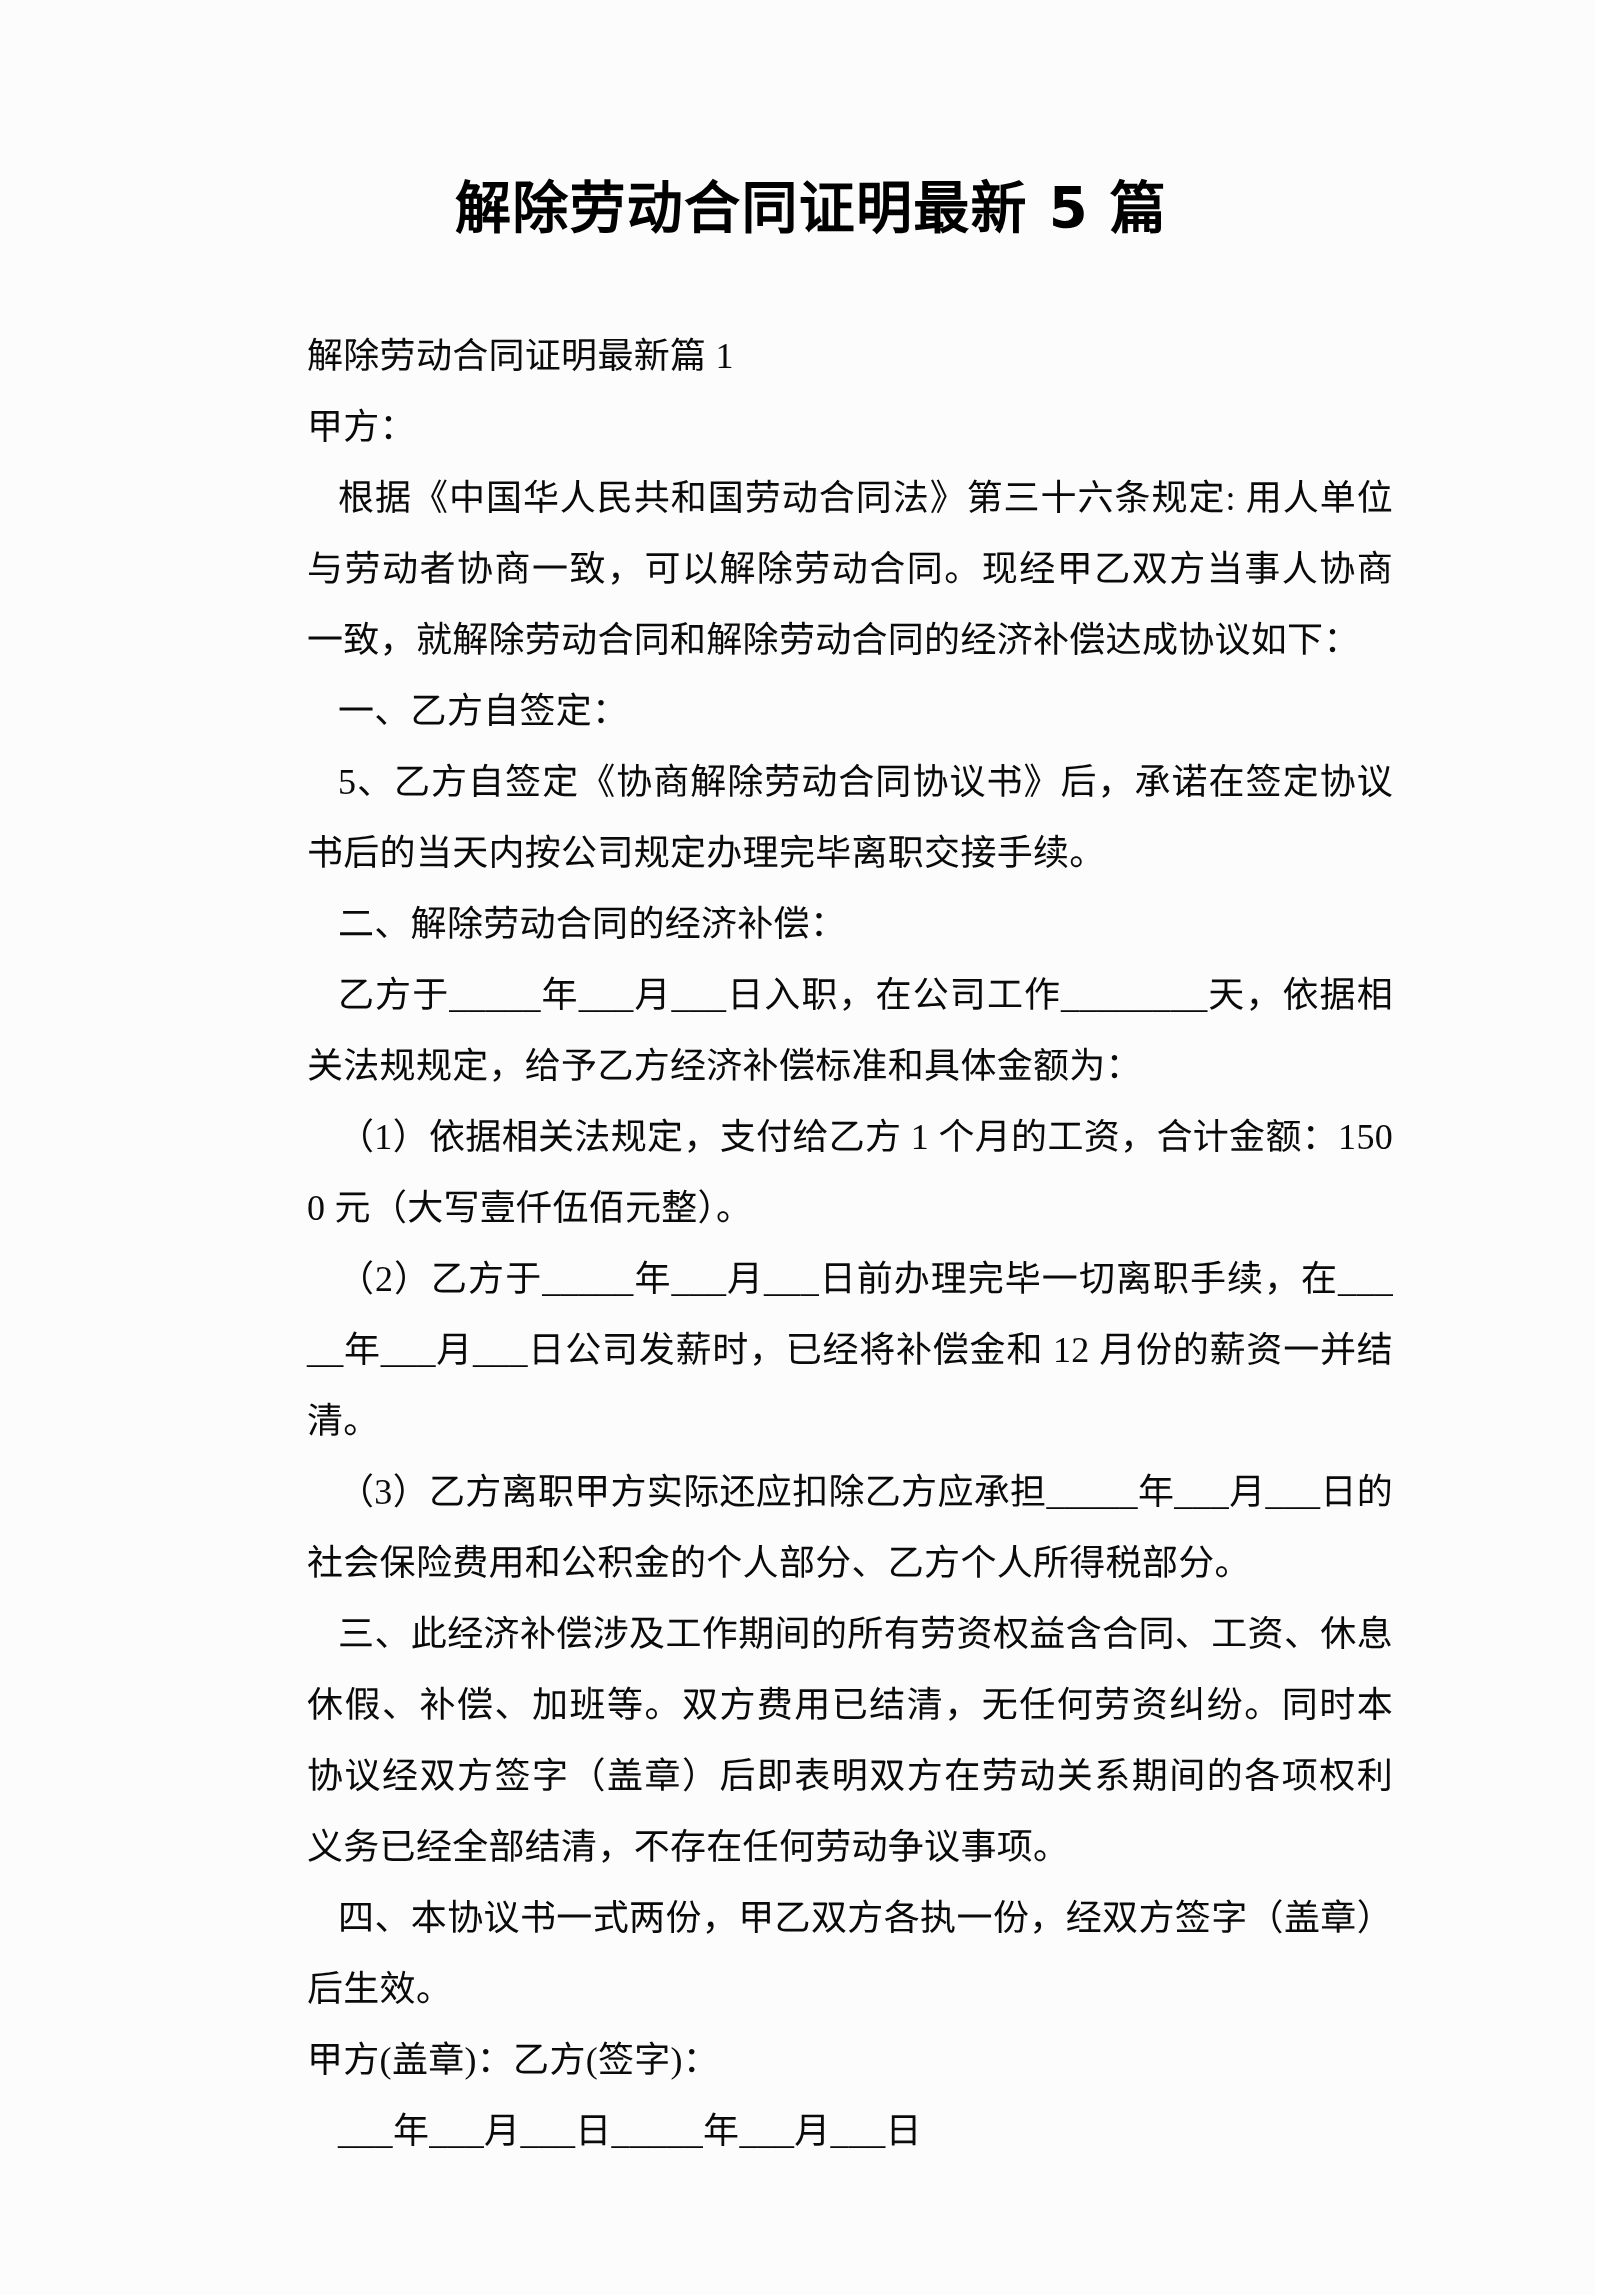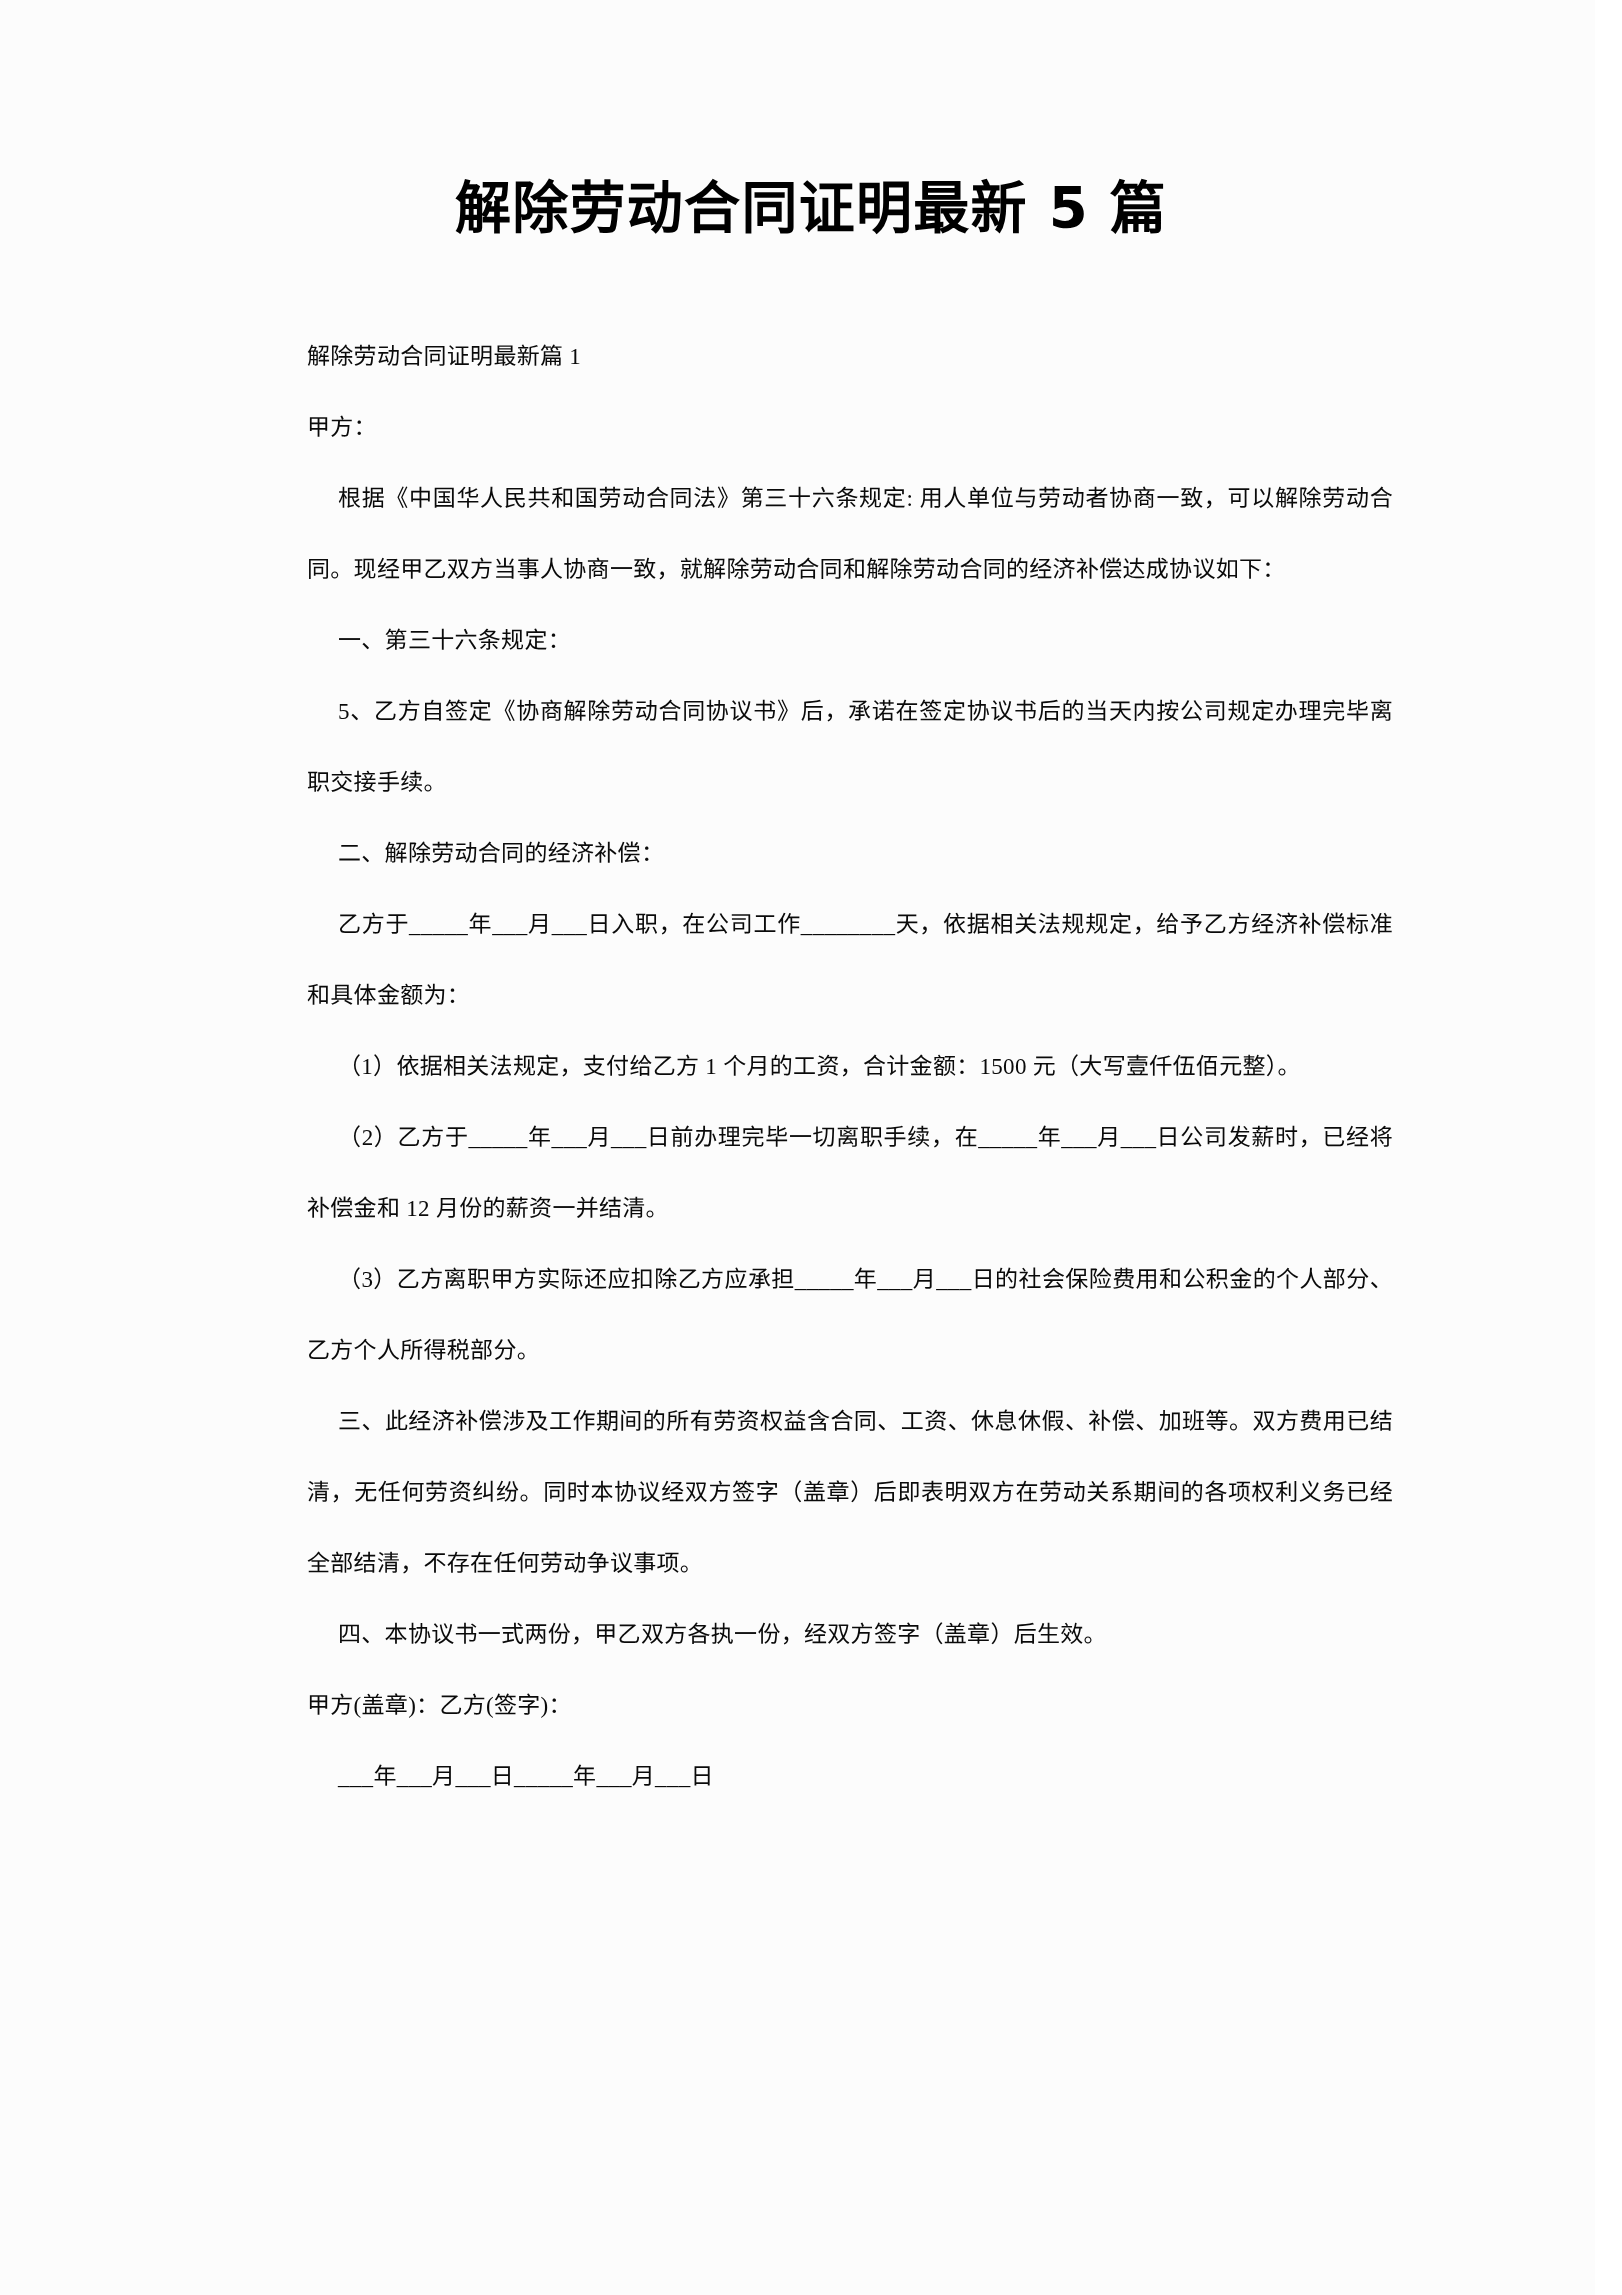--- a/index.html
+++ b/index.html
@@ -37,21 +37,21 @@
     padding-bottom: 0;
     color: #000;
     transform: scaleY(1.02);
   }
   .body-block {
     margin-top: 82px;
     padding-left: 111px;
     padding-right: 33px;
   }
   .para {
-    font-size: 23px;
+    font-size: 36px;
     line-height: 71px;
     margin: 0;
     text-align: justify;
     text-justify: inter-ideograph;
     letter-spacing: 0.3px;
     color: #0a0a0a;
     word-break: break-all;
   }
   .para.indent {
     text-indent: 31px;
@@ -70,21 +70,21 @@
 
     <div class="body-block">
 
       <p class="para noindent">解除劳动合同证明最新篇 1</p>
 
       <p class="para noindent">甲方：</p>
 
 
       <p class="para indent">根据《中国华人民共和国劳动合同法》第三十六条规定: 用人单位与劳动者协商一致，可以解除劳动合同。现经甲乙双方当事人协商一致，就解除劳动合同和解除劳动合同的经济补偿达成协议如下：</p>
 
-      <p class="para indent">一、第三十六条规定：</p>
+      <p class="para indent">一、乙方自签定：</p>
 
 
       <p class="para indent">5、乙方自签定《协商解除劳动合同协议书》后，承诺在签定协议书后的当天内按公司规定办理完毕离职交接手续。</p>
 
       <p class="para indent">二、解除劳动合同的经济补偿：</p>
 
       <p class="para indent">乙方于_____年___月___日入职，在公司工作________天，依据相关法规规定，给予乙方经济补偿标准和具体金额为：</p>
 
       <p class="para indent">（1）依据相关法规定，支付给乙方 1 个月的工资，合计金额：1500 元（大写壹仟伍佰元整）。</p>
 

